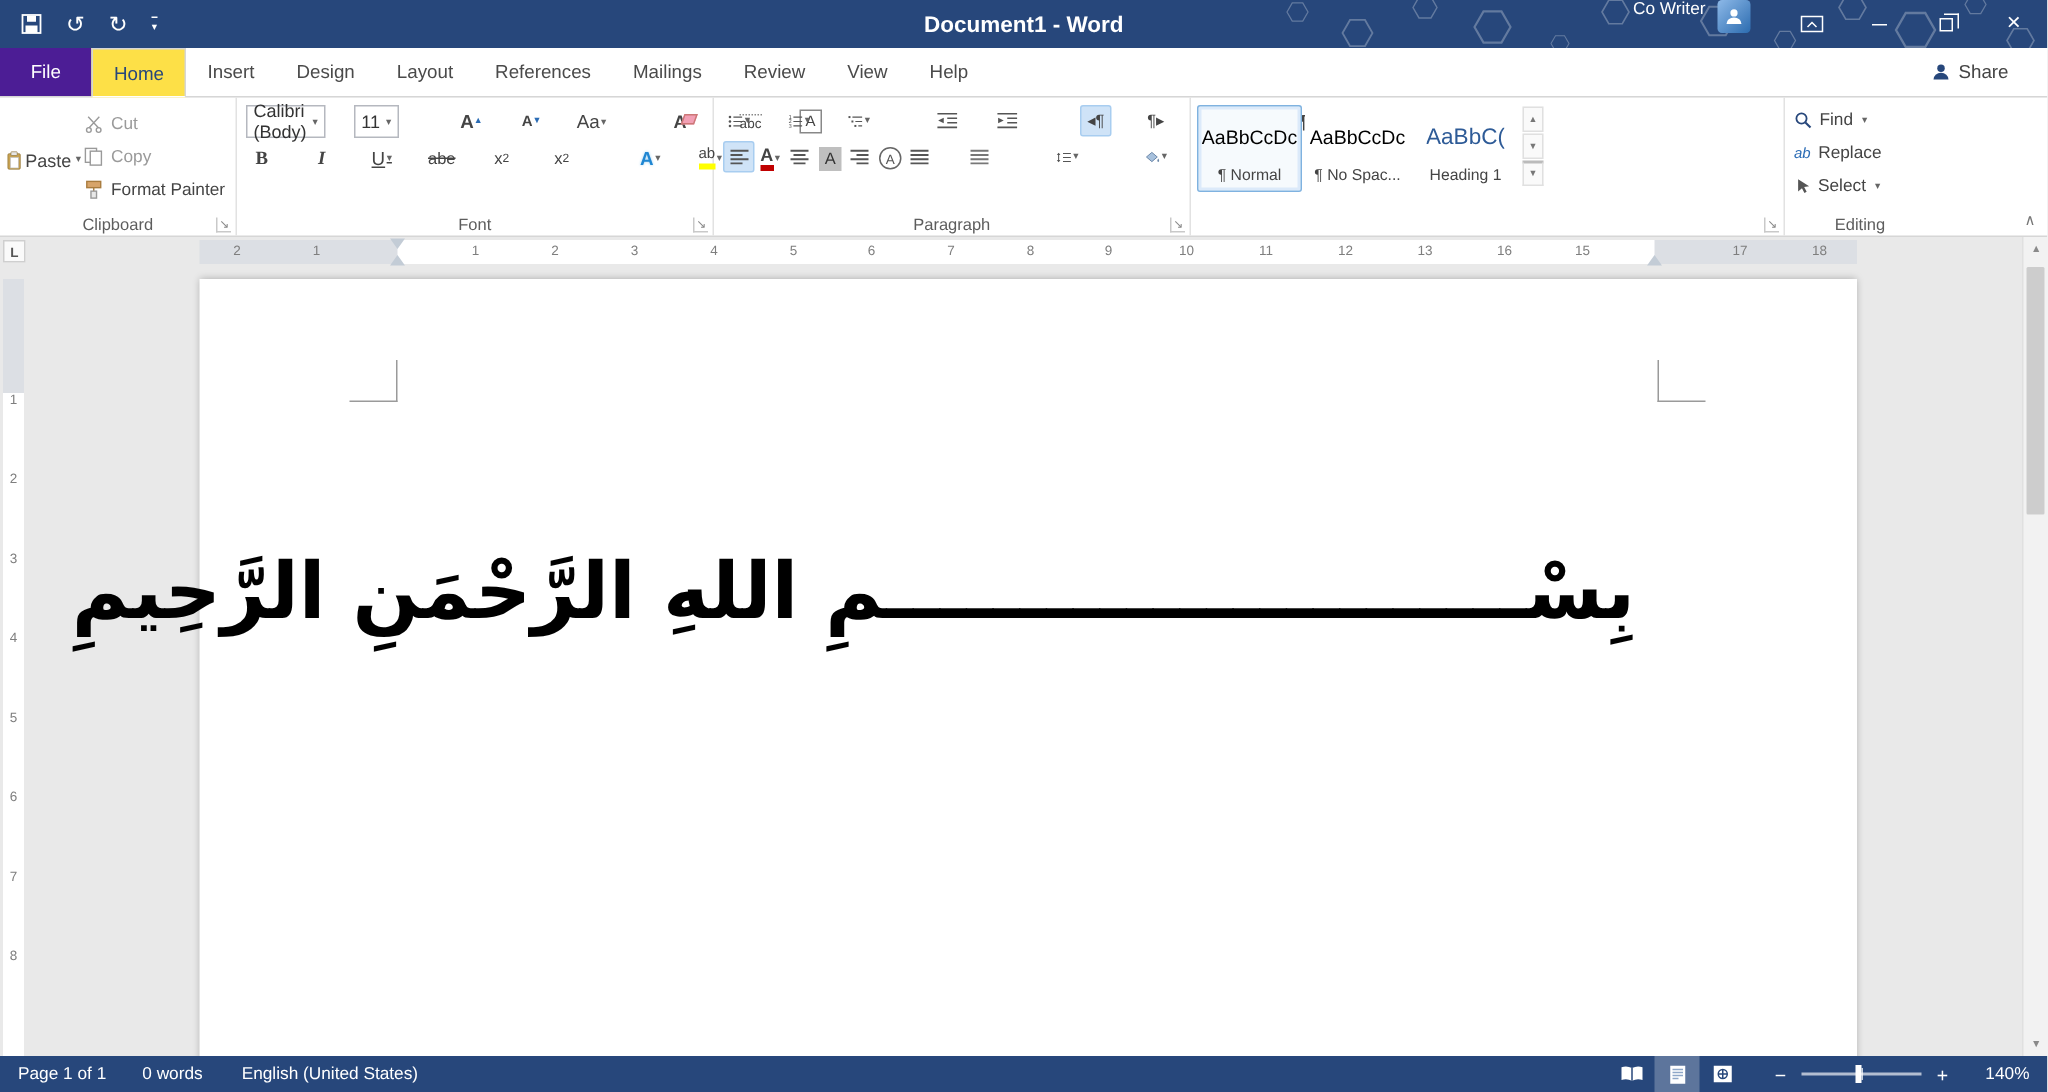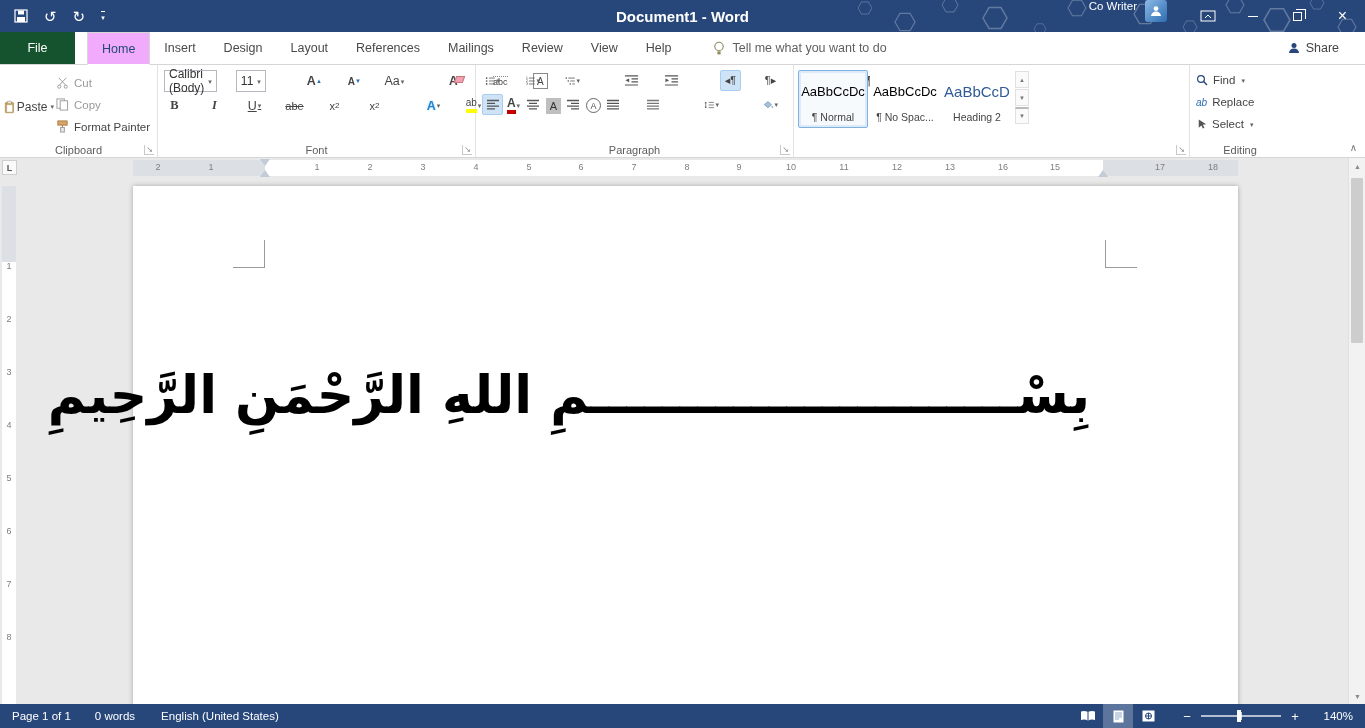--- a/index.html
+++ b/index.html
@@ -19,24 +19,24 @@
   .tb-user{font-size:11.5px;margin-right:8px;}
   .avatar{width:22px;height:22px;border-radius:3px;background:linear-gradient(135deg,#8db9e8,#2c6cb0);display:flex;align-items:center;justify-content:center;margin-right:18px;overflow:hidden;}
   .winbtn{width:45px;height:32px;display:flex;align-items:center;justify-content:center;}
   .ico-min{width:10px;height:1px;background:#fff;display:block;}
   .ico-max{width:9px;height:9px;border:1px solid #fff;position:relative;display:block;}
   .ico-max::before{content:'';position:absolute;left:2px;top:-4px;width:9px;height:9px;border:1px solid #fff;border-left:none;border-bottom:none;}
   .ico-close{font-size:16px;line-height:1;color:#fff;}
 
   
   .tabrow{position:absolute;top:32px;left:0;right:0;height:33px;background:#fff;border-bottom:1px solid #d6d6d6;display:flex;align-items:stretch;z-index:20;}
-  .file-tab{width:75px;background:#14532d;color:#fff;display:flex;align-items:center;justify-content:center;font-size:12.5px;}
+  .file-tab{width:61px;background:#4c1d95;color:#fff;display:flex;align-items:center;justify-content:center;font-size:12.5px;}
   .tabs{display:flex;align-items:stretch;}
   .tab{padding:0 14px;display:flex;align-items:center;font-size:12.5px;color:#4a4a4a;cursor:default;}
-  .tab.active{background:#f0abfc;border:1px solid #d6d6d6;border-bottom:1px solid #fff;margin-bottom:-1px;color:#27477b;margin-left:12px;}
+  .tab.active{background:#fde047;border:1px solid #d6d6d6;border-bottom:1px solid #fff;margin-bottom:-1px;color:#27477b;}
   .tellme{display:flex;align-items:center;gap:7px;margin-left:28px;color:#5f5f5f;font-size:12.5px;}
   .share{margin-left:auto;margin-right:26px;display:flex;align-items:center;gap:6px;color:#444;font-size:12.5px;}
 
   
   .ribbon{position:absolute;top:65px;left:0;right:0;height:93px;background:#fff;border-bottom:1px solid #d6d6d6;display:flex;z-index:10;}
   .grp{position:relative;border-right:1px solid #e2e2e2;padding:3px 4px 16px 4px;}
   .grp-label{position:absolute;bottom:1px;left:0;right:0;text-align:center;font-size:11px;color:#5d5d5d;}
   .launcher{position:absolute;bottom:2px;right:3px;font-size:8px;color:#8a8a8a;width:10px;height:10px;line-height:10px;text-align:center;border-left:1px solid #c9c9c9;border-bottom:1px solid #c9c9c9;}
   .frow{display:flex;align-items:center;gap:19px;margin:2px 2px 3px 2px;}
   .rb{display:inline-flex;align-items:center;justify-content:center;height:21px;min-width:21px;padding:0 2px;border:1px solid transparent;border-radius:2px;color:#444;font-size:12.5px;cursor:default;}
@@ -228,27 +228,20 @@
         </div>
 
         <div class="tab">
           <span>View</span>
         </div>
 
         <div class="tab">
           <span>Help</span>
         </div>
       </div>
-    <div class="tellme">
-      <svg width="12" height="15" viewBox="0 0 12 15">
-          <circle cx="6" cy="5.5" r="4.2" fill="none" stroke="#8a8a5a" stroke-width="1.1"></circle>
-          <rect x="4.4" y="10.4" width="3.2" height="3" fill="#8a8a5a"></rect>
-        </svg>
-      <span>Tell me what you want to do</span>
-    </div>
     <div class="share">
       <svg width="12" height="12" viewBox="0 0 12 12">
           <circle cx="6" cy="3.5" r="2.5" fill="#27477b"></circle>
           <path d="M1 11 a5 4.5 0 0 1 10 0 z" fill="#27477b"></path>
         </svg>
       <span>Share</span>
     </div>
   </div>
 
   <div class="ribbon">
@@ -507,25 +500,25 @@
           <div class="style-card selected">
             <div class="style-preview normal">AaBbCcDc</div>
             <div class="style-name">¶ Normal</div>
           </div>
 
           <div class="style-card">
             <div class="style-preview normal">AaBbCcDc</div>
             <div class="style-name">¶ No Spac...</div>
           </div>
 
-
           <div class="style-card">
-            <div class="style-preview heading">AaBbCcD</div>
-            <div class="style-name">Heading 2</div>
+            <div class="style-preview heading">AaBbC(</div>
+            <div class="style-name">Heading 1</div>
           </div>
+
 
         </div>
       <div class="scrollcol">
         <span class="sc">▲</span>
         <span class="sc">▼</span>
         <span class="sc more">▼</span>
       </div>
       <span class="launcher">↘</span>
     </div>
 

